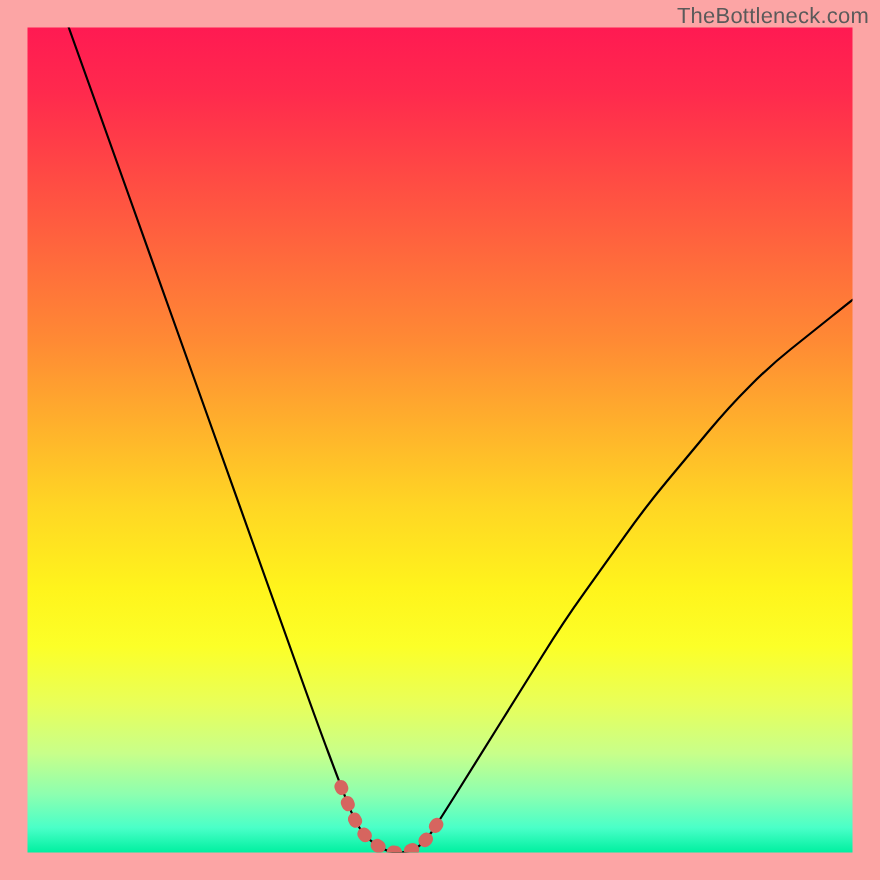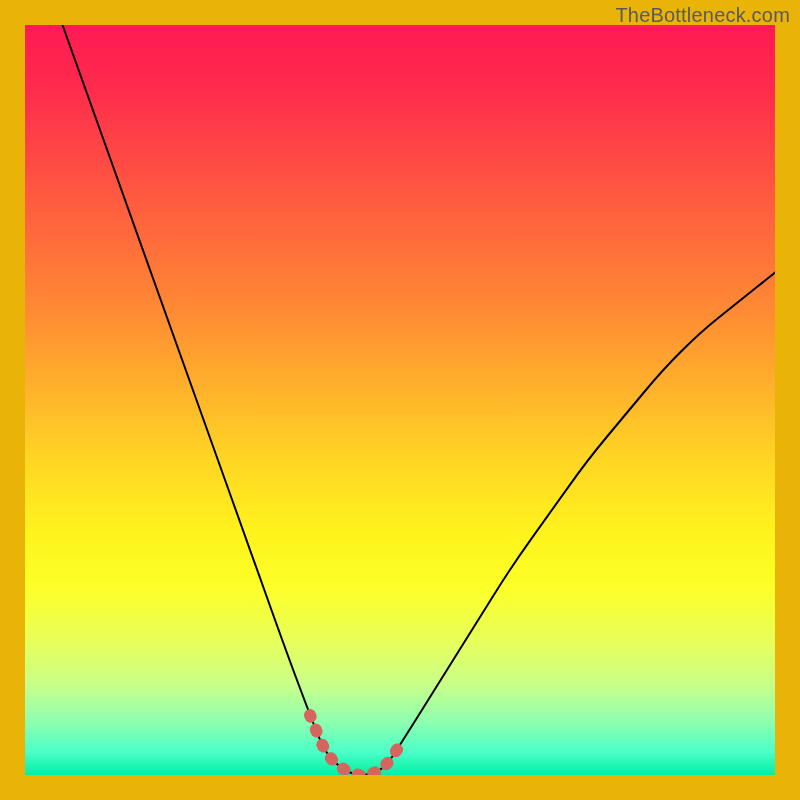--- a/index.html
+++ b/index.html
@@ -1,21 +1,21 @@
 <!DOCTYPE html>
 <html><head>
 <meta charset="utf-8">
 <style>
   * { margin: 0; padding: 0; box-sizing: border-box; }
   html, body { width: 800px; height: 800px; overflow: hidden; background: #000; }
   .frame {
     position: relative;
     width: 800px;
     height: 800px;
-    background: #eab308;
+    background: #fca5a5;
   }
   .plot-area {
     position: absolute;
     left: 25px;
     top: 25px;
     width: 750px;
     height: 750px;
     background: linear-gradient(to bottom,
       #ff1a52 0%,
       #ff2a4d 8%,

